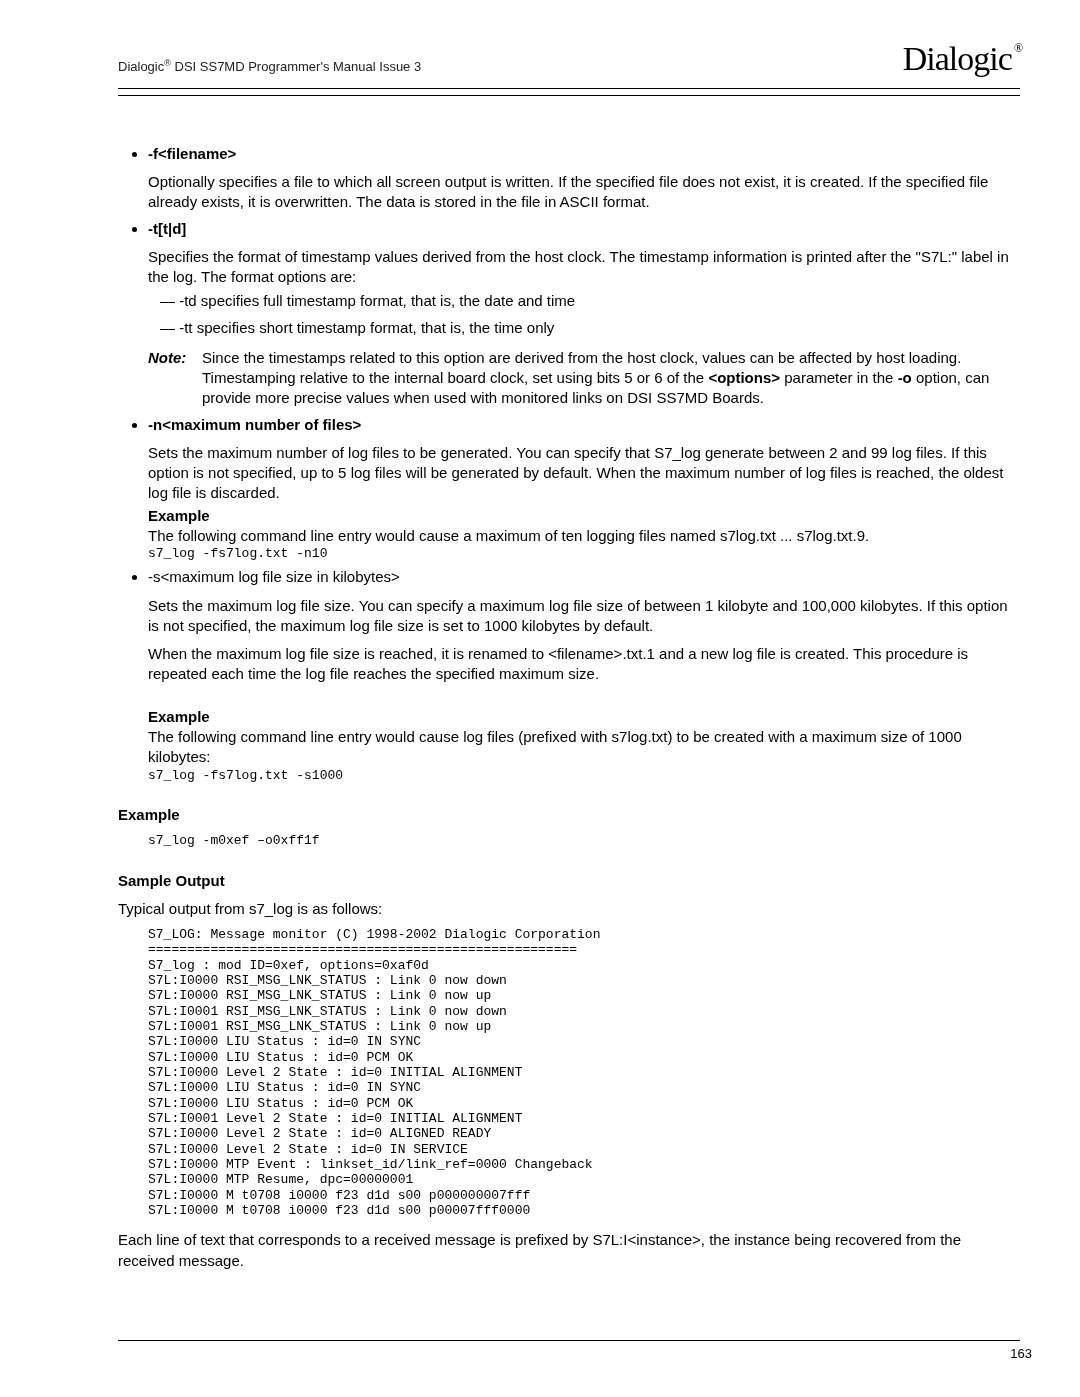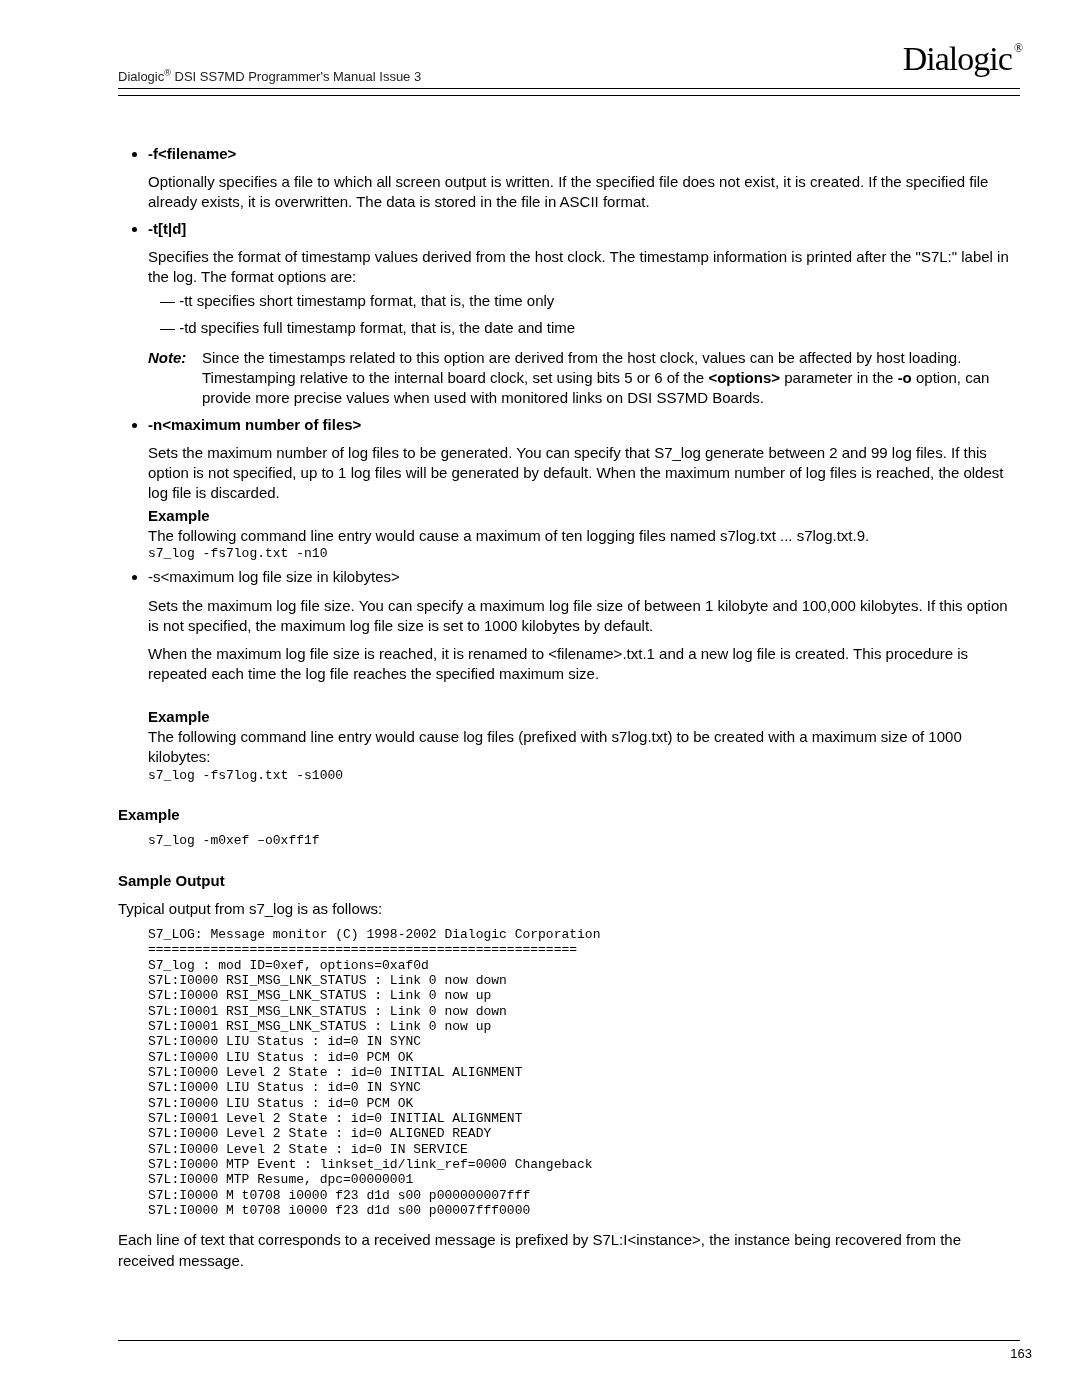--- a/index.html
+++ b/index.html
@@ -14,21 +14,21 @@
     line-height: 1.35;
     position: relative;
   }
   .page {
     padding: 40px 60px 0 118px;
     box-sizing: border-box;
   }
   .header {
     display: flex;
     justify-content: space-between;
-    align-items: flex-end;
+    align-items: center;
     border-bottom: 1px solid #000;
     padding-bottom: 2px;
     margin-bottom: 6px;
   }
   .header-title {
     font-size: 13px;
     color: #222;
     padding-top: 6px;
   }
   .header-title sup { font-size: 9px; }
@@ -143,34 +143,34 @@
 
     <li>
       <div class="opt-head">-f&lt;filename&gt;</div>
       <div class="opt-body">Optionally specifies a file to which all screen output is written. If the specified file does not exist, it is created. If the specified file already exists, it is overwritten. The data is stored in the file in ASCII format.</div>
     </li>
 
     <li>
       <div class="opt-head">-t[t|d]</div>
       <div class="opt-body">Specifies the format of timestamp values derived from the host clock. The timestamp information is printed after the "S7L:" label in the log. The format options are:</div>
       <ul class="dash-list">
+        <li>-td specifies full timestamp format, that is, the date and time</li>
         <li>-tt specifies short timestamp format, that is, the time only</li>
-        <li>-td specifies full timestamp format, that is, the date and time</li>
       </ul>
       <div class="note-row">
         <div class="note-label">Note:</div>
         <div class="note-text">
           <span>Since the timestamps related to this option are derived from the host clock, values can be affected by host loading. Timestamping relative to the internal board clock, set using bits 5 or 6 of the </span><b>&lt;options&gt;</b><span> parameter in the </span><b>-o</b><span> option, can provide more precise values when used with monitored links on DSI SS7MD Boards.</span>
         </div>
       </div>
     </li>
 
     <li>
       <div class="opt-head">-n&lt;maximum number of files&gt;</div>
-      <div class="opt-body">Sets the maximum number of log files to be generated. You can specify that S7_log generate between 2 and 99 log files. If this option is not specified, up to 1 log files will be generated by default. When the maximum number of log files is reached, the oldest log file is discarded.</div>
+      <div class="opt-body">Sets the maximum number of log files to be generated. You can specify that S7_log generate between 2 and 99 log files. If this option is not specified, up to 5 log files will be generated by default. When the maximum number of log files is reached, the oldest log file is discarded.</div>
       <div class="example-label">Example</div>
       <div>The following command line entry would cause a maximum of ten logging files named s7log.txt ... s7log.txt.9.</div>
       <div class="mono">s7_log -fs7log.txt -n10</div>
     </li>
 
     <li>
       <div>-s&lt;maximum log file size in kilobytes&gt;</div>
       <div class="opt-body">Sets the maximum log file size. You can specify a maximum log file size of between 1 kilobyte and 100,000 kilobytes. If this option is not specified, the maximum log file size is set to 1000 kilobytes by default.</div>
       <div class="opt-body">When the maximum log file size is reached, it is renamed to &lt;filename&gt;.txt.1 and a new log file is created. This procedure is repeated each time the log file reaches the specified maximum size.</div>
       <br>

